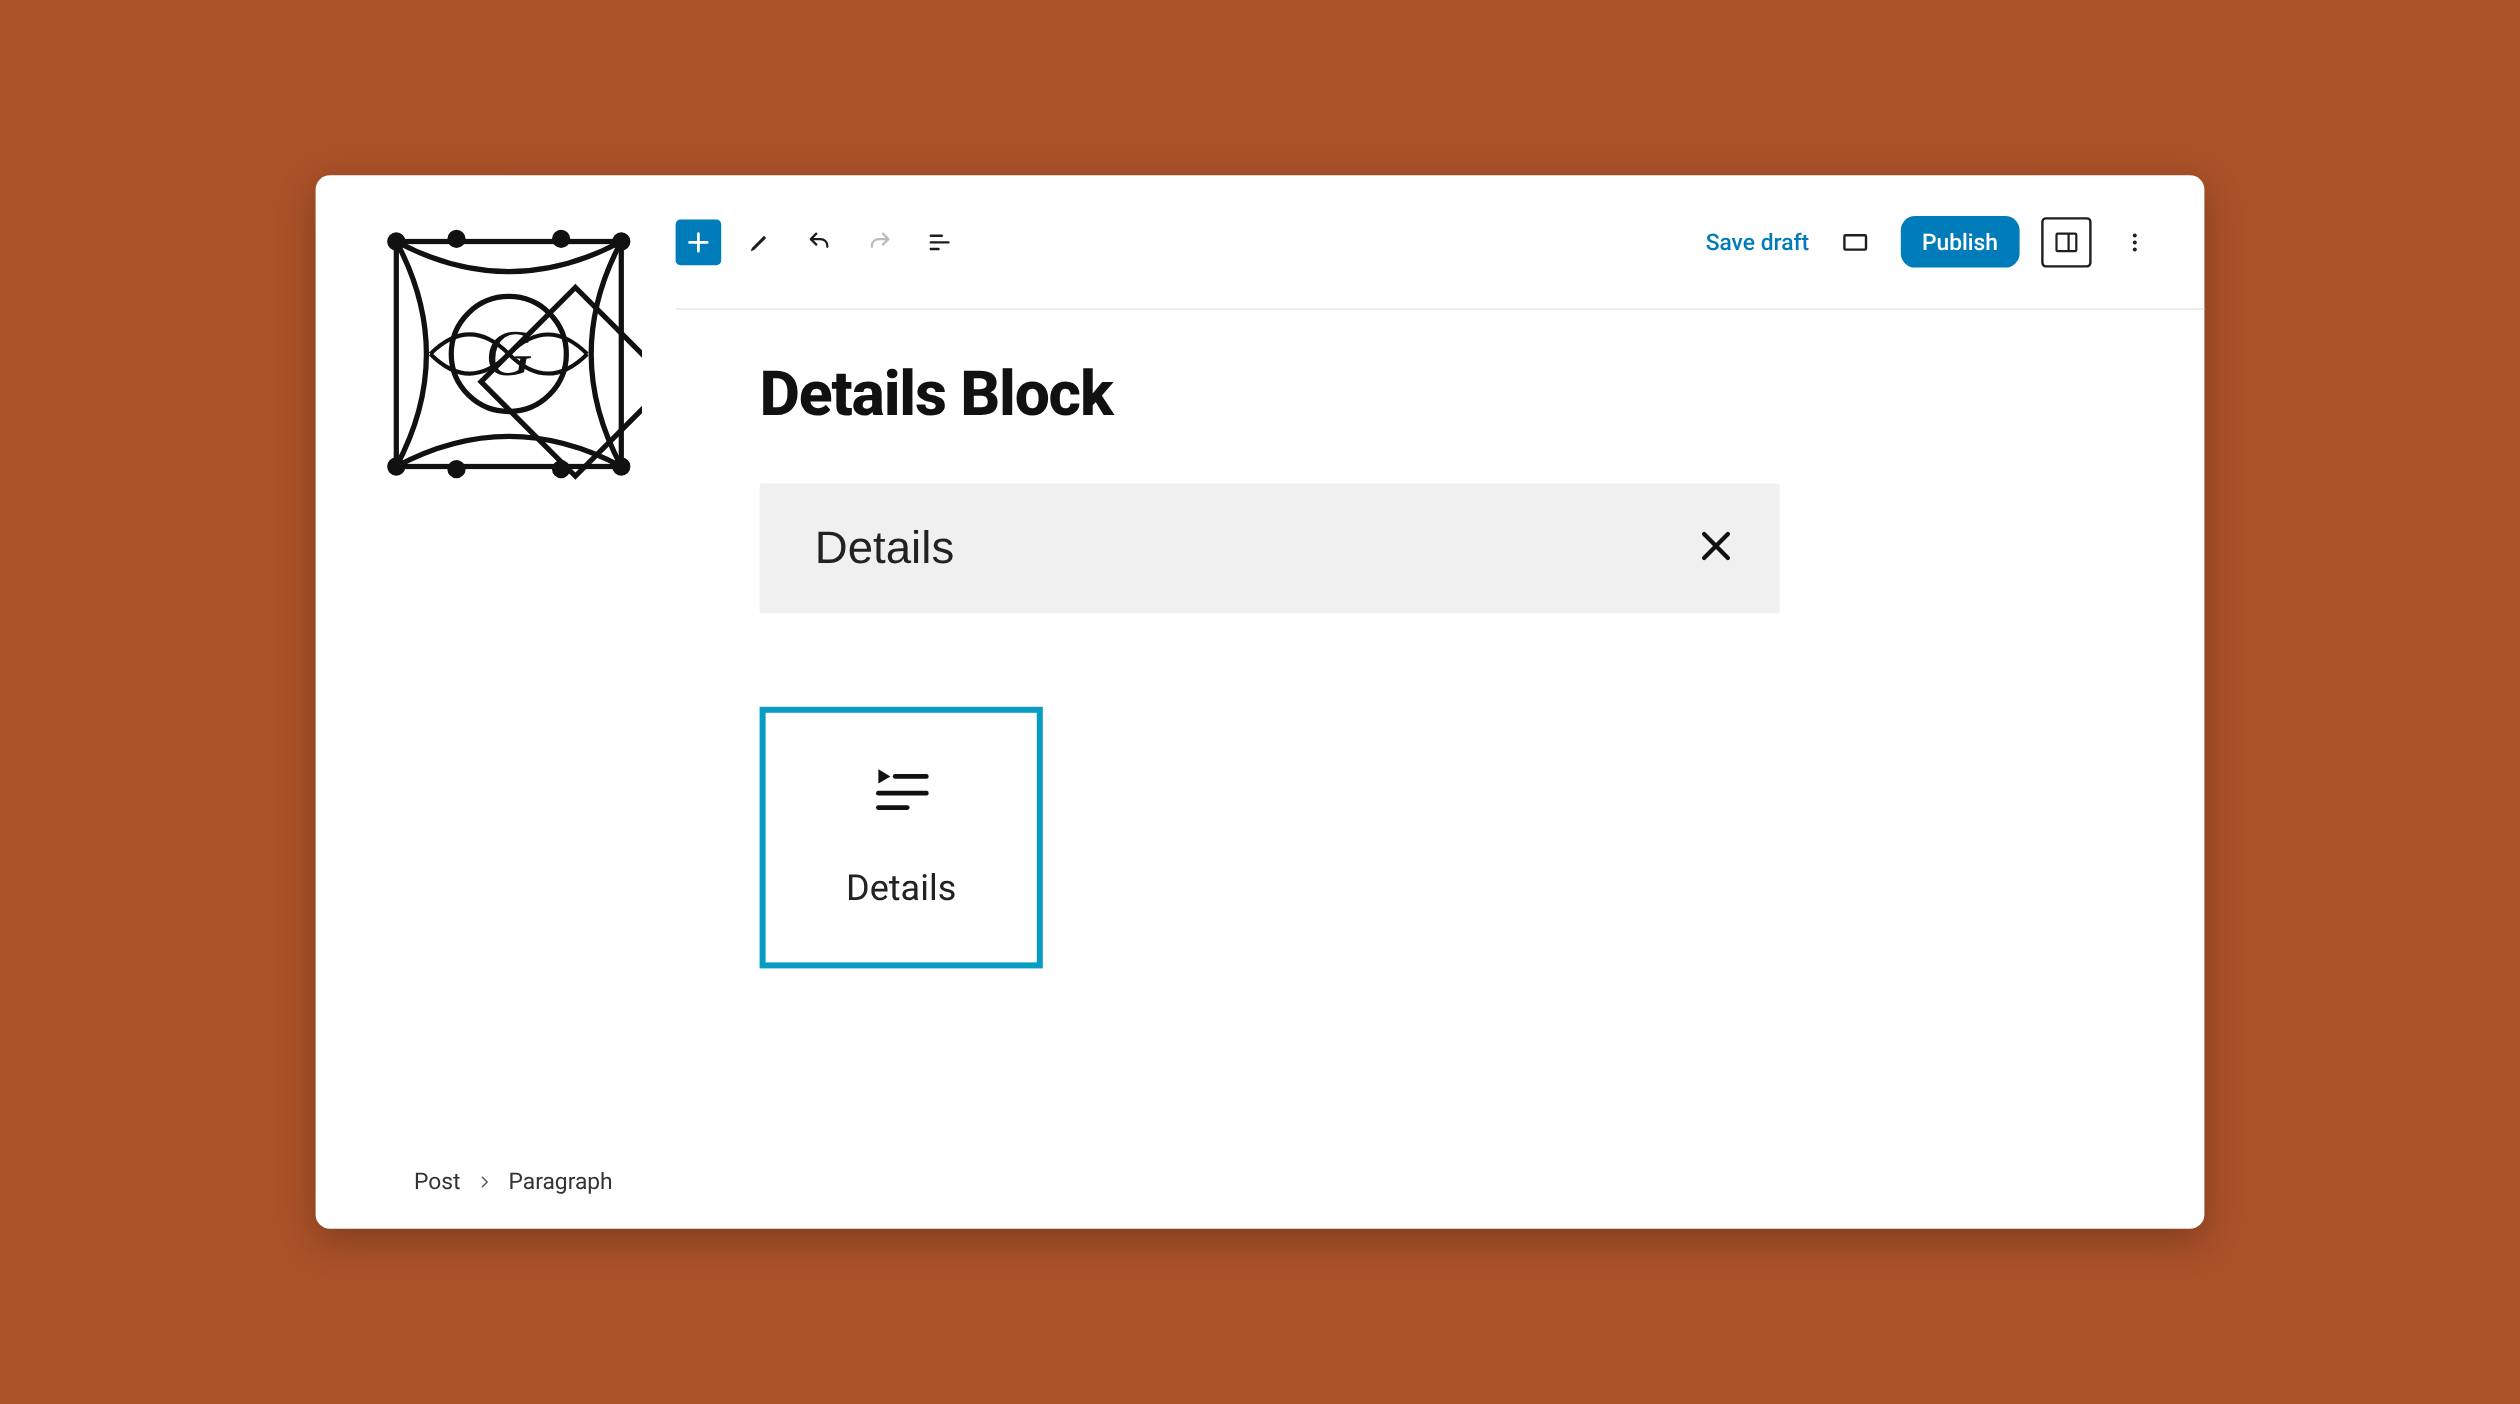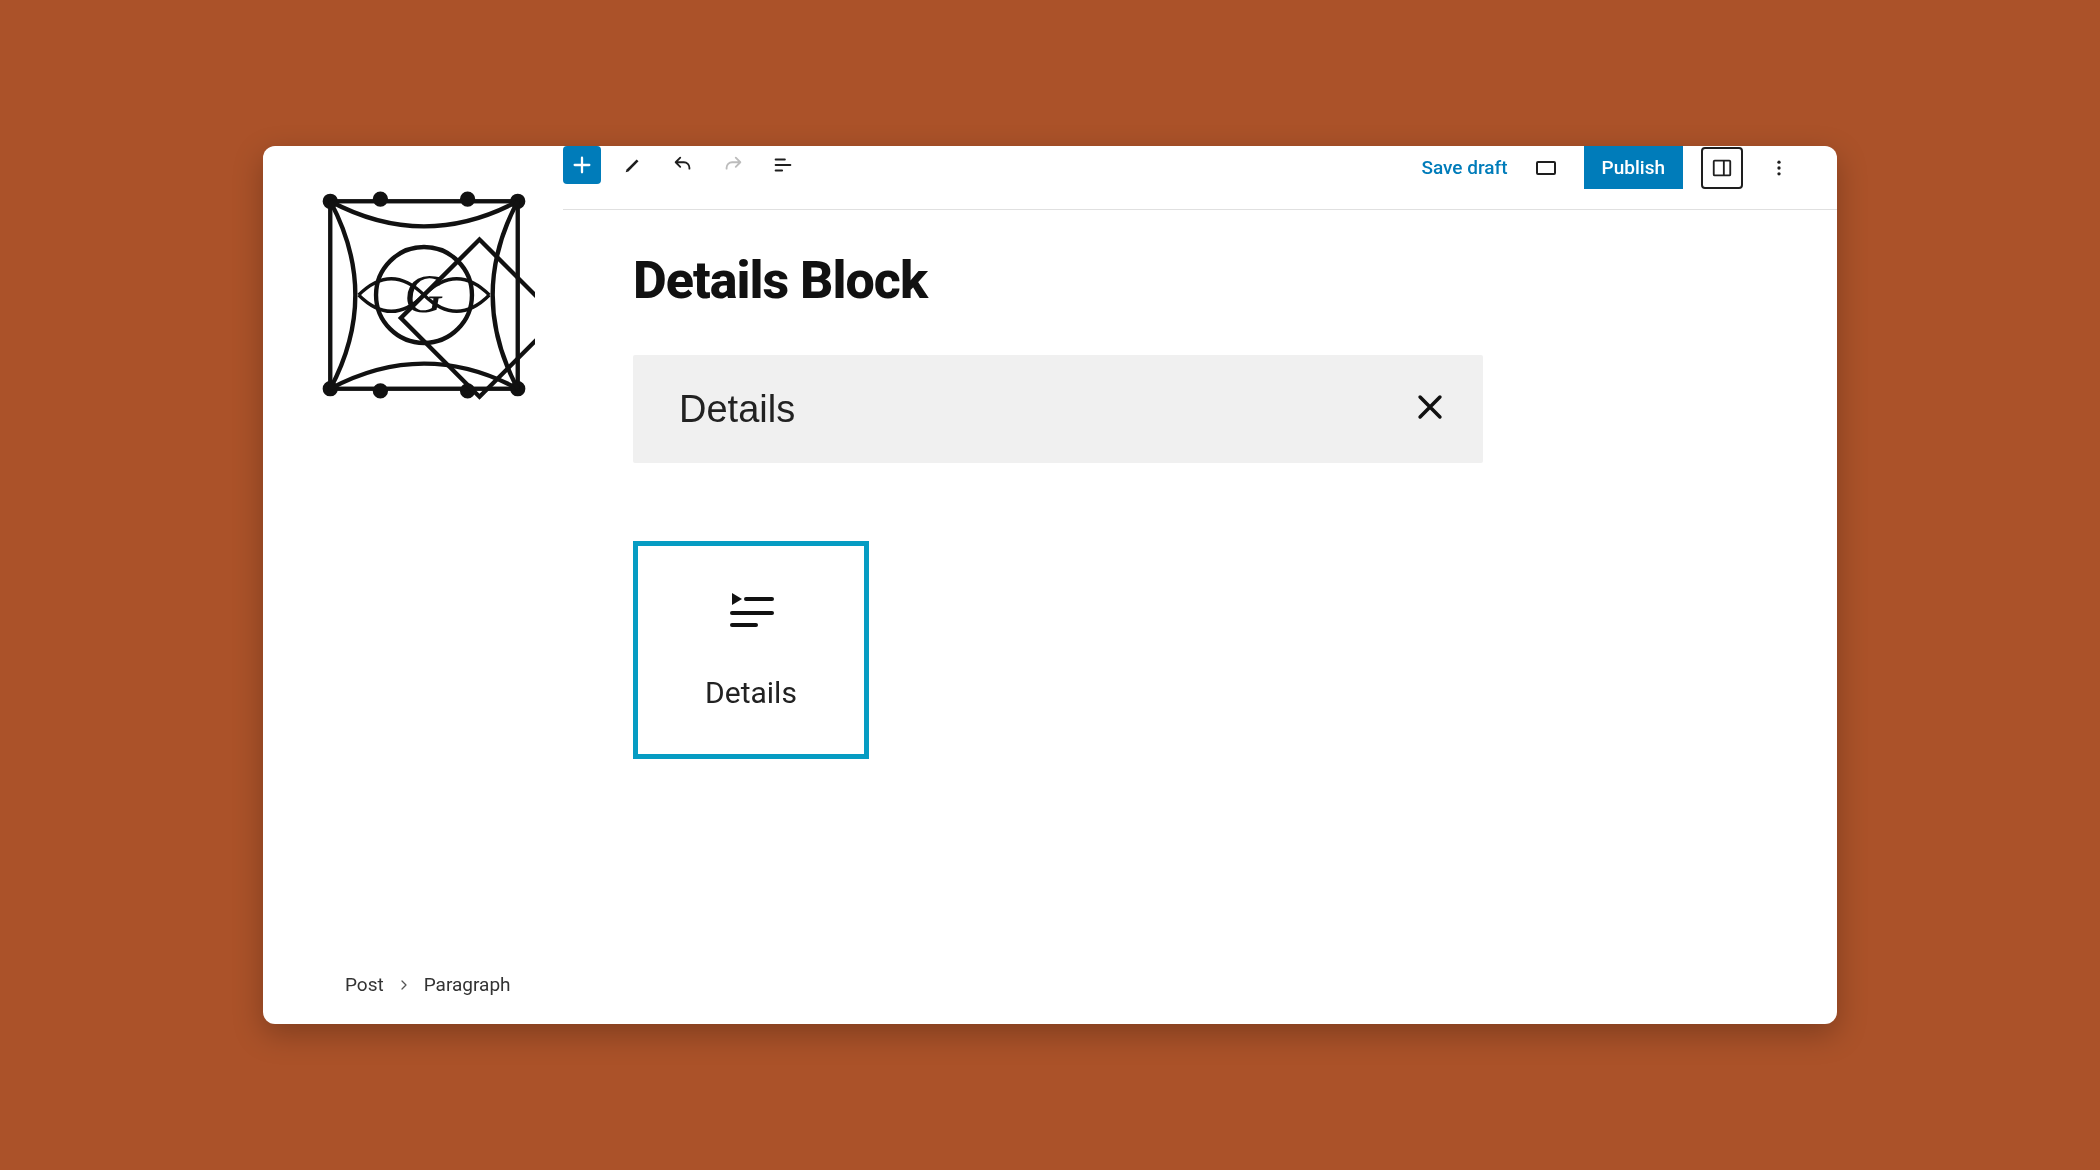--- a/index.html
+++ b/index.html
@@ -36,22 +36,22 @@
     width: 222px;
     height: 218px;
   }
   .main-col {
     flex: 1;
     display: flex;
     flex-direction: column;
   }
   .toolbar {
     display: flex;
-    align-items: flex-start;
-    height: 64px;
+    align-items: center;
+    height: 112px;
     padding: 0 40px 0 0;
     border-bottom: 1px solid #e0e0e0;
   }
   .toolbar-left {
     display: flex;
     align-items: center;
     gap: 14px;
   }
   .add-block-btn {
     width: 38px;
@@ -93,21 +93,21 @@
     justify-content:center;
     cursor:pointer;
     color:#1e1e1e;
   }
   .publish-btn {
     background: #007cba;
     color: #fff;
     font-size: 19px;
     font-weight: 500;
     padding: 10px 18px;
-    border-radius: 0;
+    border-radius: 12px;
     cursor: pointer;
   }
   .sidebar-toggle {
     width: 42px;
     height: 42px;
     border: 2px solid #1e1e1e;
     border-radius: 4px;
     display:flex;
     align-items:center;
     justify-content:center;

